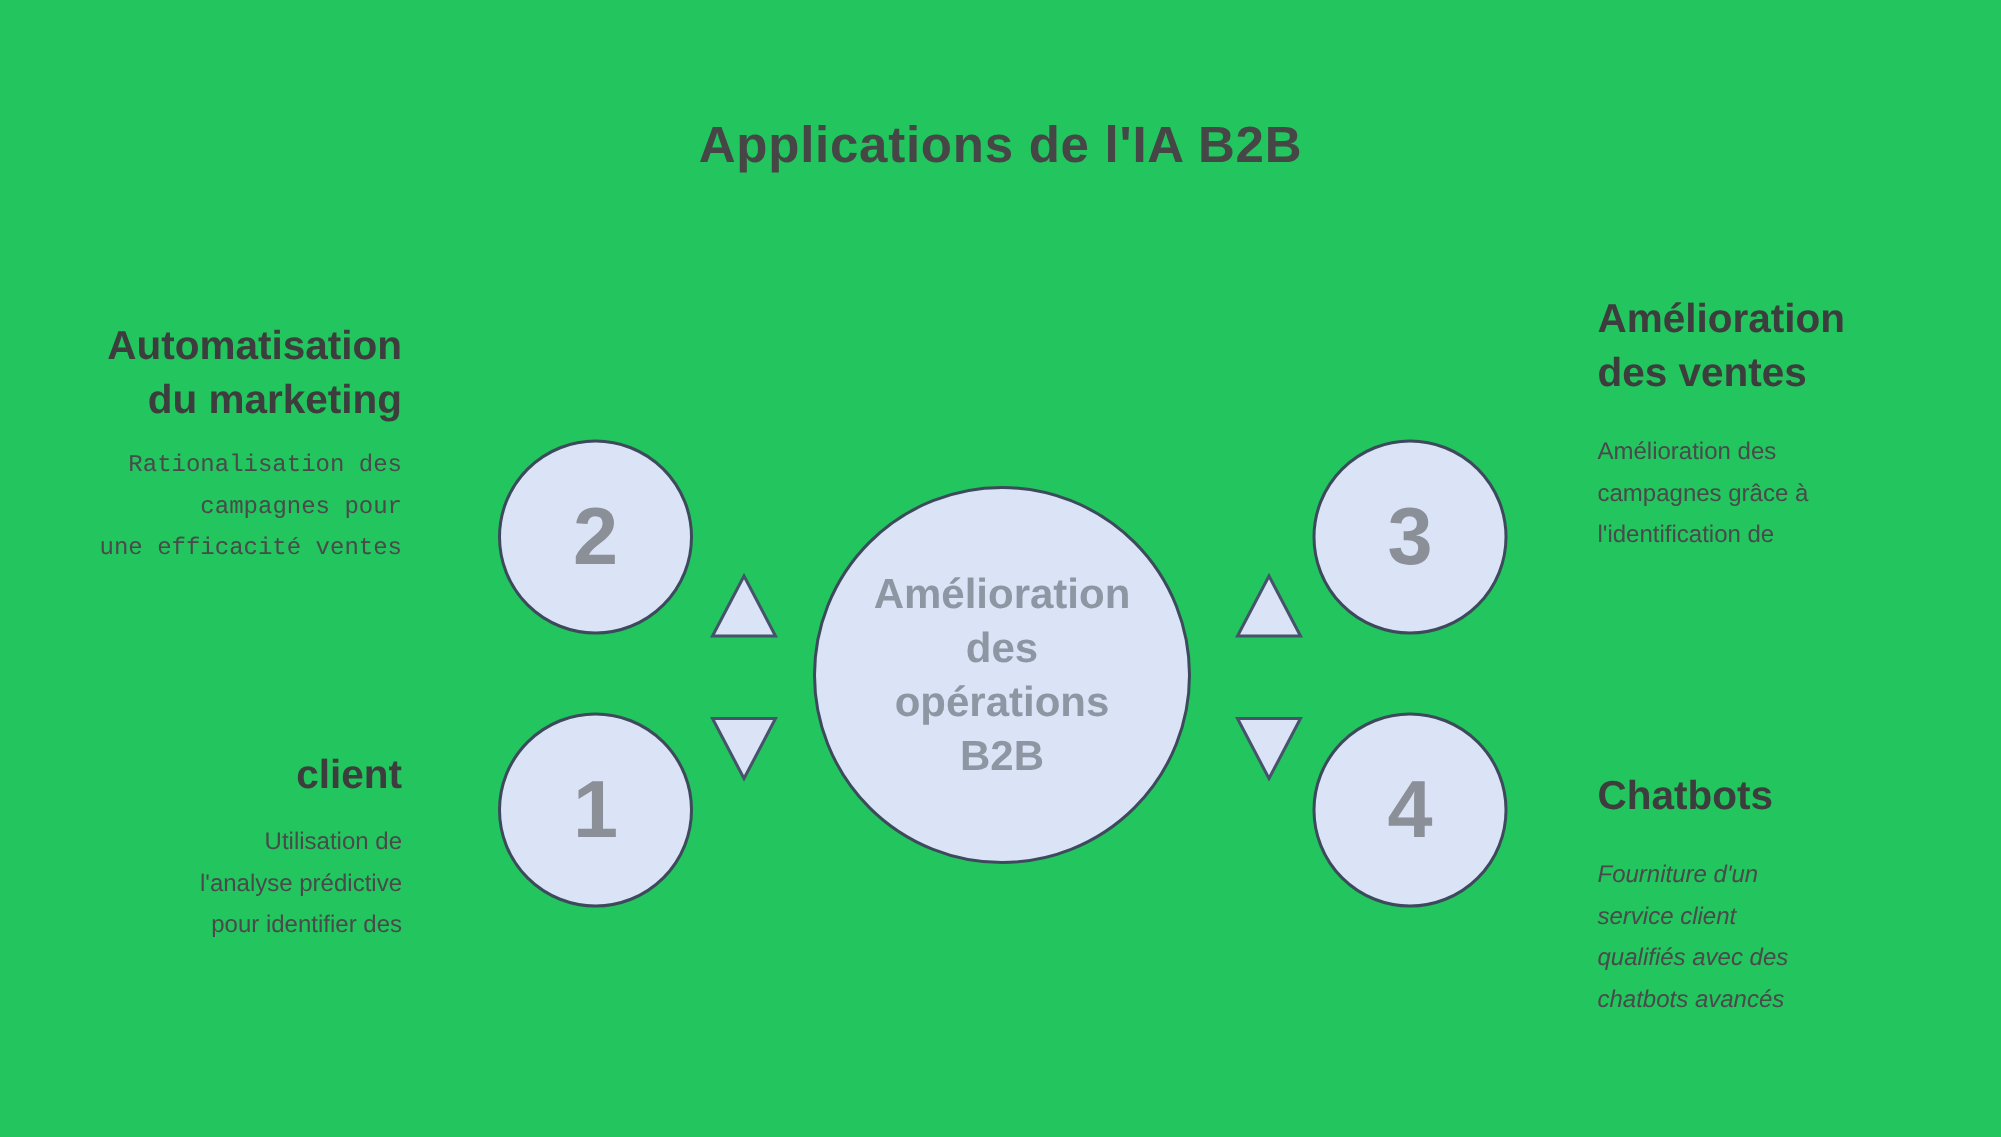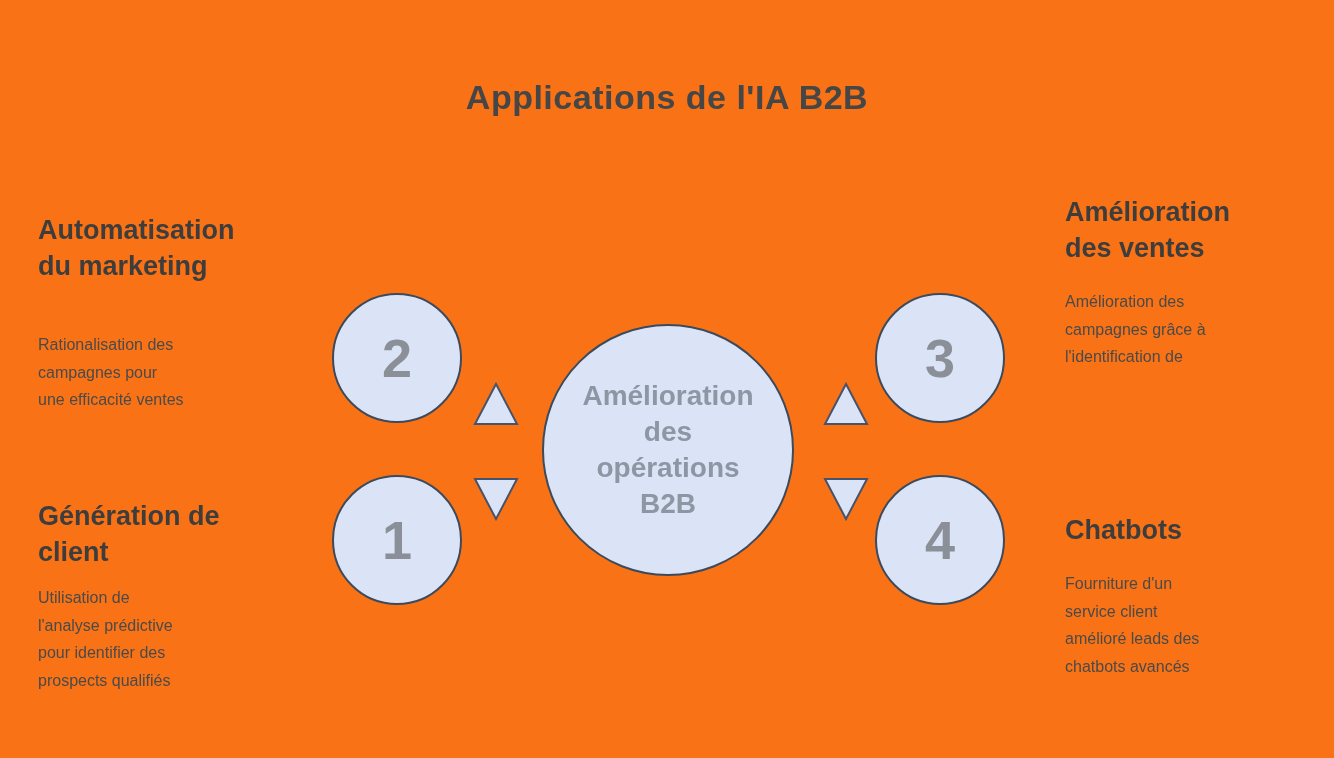--- a/index.html
+++ b/index.html
@@ -1,42 +1,42 @@
 <!DOCTYPE html>
 <html><head>
 <meta charset="utf-8">
 <style>
   html,body { margin:0; padding:0; background:#ffffff; }
   .stage {
     position:relative; width:1334px; height:758px; overflow:hidden;
-    background:#f97316;
+    background:#22c55e;
     font-family:"Liberation Sans", sans-serif;
   }
   .title {
     position:absolute; top:78px; left:0; width:100%;
     text-align:center; font-size:34px; font-weight:bold; color:#464646;
     letter-spacing:0.5px;
   }
   .textblock { position:absolute; }
-  .tb-right-align { }
+  .tb-right-align { text-align:right; }
   .tb-left-align { text-align:left; }
   .heading {
     font-size:27px; font-weight:bold; color:#3d3d3d; line-height:36px;
   }
   .body {
     font-size:16px; color:#4a4a4a; line-height:27.5px;
   }
   .tb-top-left    { left:38px;   top:212px; width:230px; }
-  .tb-top-left .body { margin-top:47px; }
+  .tb-top-left .body { margin-top:13px;font-family:Liberation Mono, monospace; }
   .tb-bottom-left { left:38px;   top:498px; width:230px; }
   .tb-bottom-left .body { margin-top:14px; }
   .tb-top-right   { left:1065px; top:194px; width:210px; }
   .tb-top-right .body { margin-top:22px; }
   .tb-bottom-right{ left:1065px; top:512px; width:210px; }
-  .tb-bottom-right .body { margin-top:22px; }
+  .tb-bottom-right .body { margin-top:22px;font-style:italic; }
 
   .circle {
     position:absolute; border-radius:50%;
     background:#dbe4f7; border:2px solid #3d4a5c;
     display:flex; align-items:center; justify-content:center;
     box-sizing:border-box;
   }
   .small-circle {
     width:130px; height:130px;
     font-size:54px; font-weight:bold; color:#8b9098;
@@ -72,28 +72,26 @@
       </div>
     <div class="body">
         <div>Rationalisation des</div>
         <div>campagnes pour</div>
         <div>une efficacité ventes</div>
       </div>
   </div>
 
   <div class="textblock tb-bottom-left tb-right-align">
     <div class="heading">
-        <div>Génération de</div>
         <div>client</div>
       </div>
     <div class="body">
         <div>Utilisation de</div>
         <div>l'analyse prédictive</div>
         <div>pour identifier des</div>
-        <div>prospects qualifiés</div>
       </div>
   </div>
 
   <div class="textblock tb-top-right tb-left-align">
     <div class="heading">
         <div>Amélioration</div>
         <div>des ventes</div>
       </div>
     <div class="body">
         <div>Amélioration des</div>
@@ -102,21 +100,21 @@
       </div>
   </div>
 
   <div class="textblock tb-bottom-right tb-left-align">
     <div class="heading">
         <div>Chatbots</div>
       </div>
     <div class="body">
         <div>Fourniture d'un</div>
         <div>service client</div>
-        <div>amélioré leads des</div>
+        <div>qualifiés avec des</div>
         <div>chatbots avancés</div>
       </div>
   </div>
 
   <div class="circle small-circle circle-2">
     <span>2</span>
   </div>
   <div class="circle small-circle circle-1">
     <span>1</span>
   </div>

